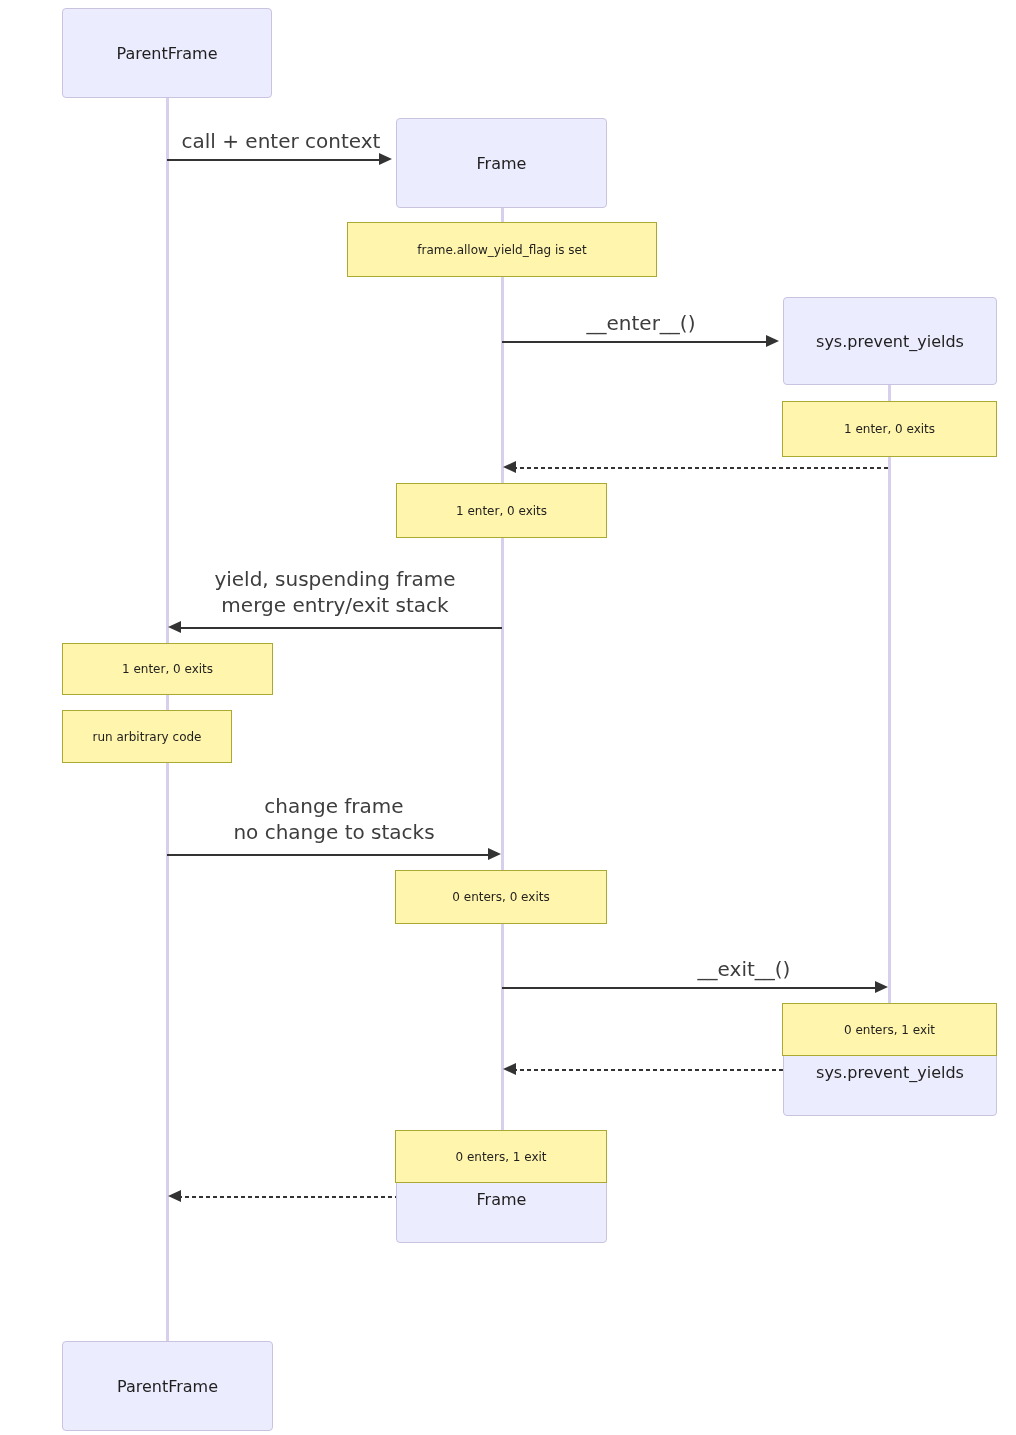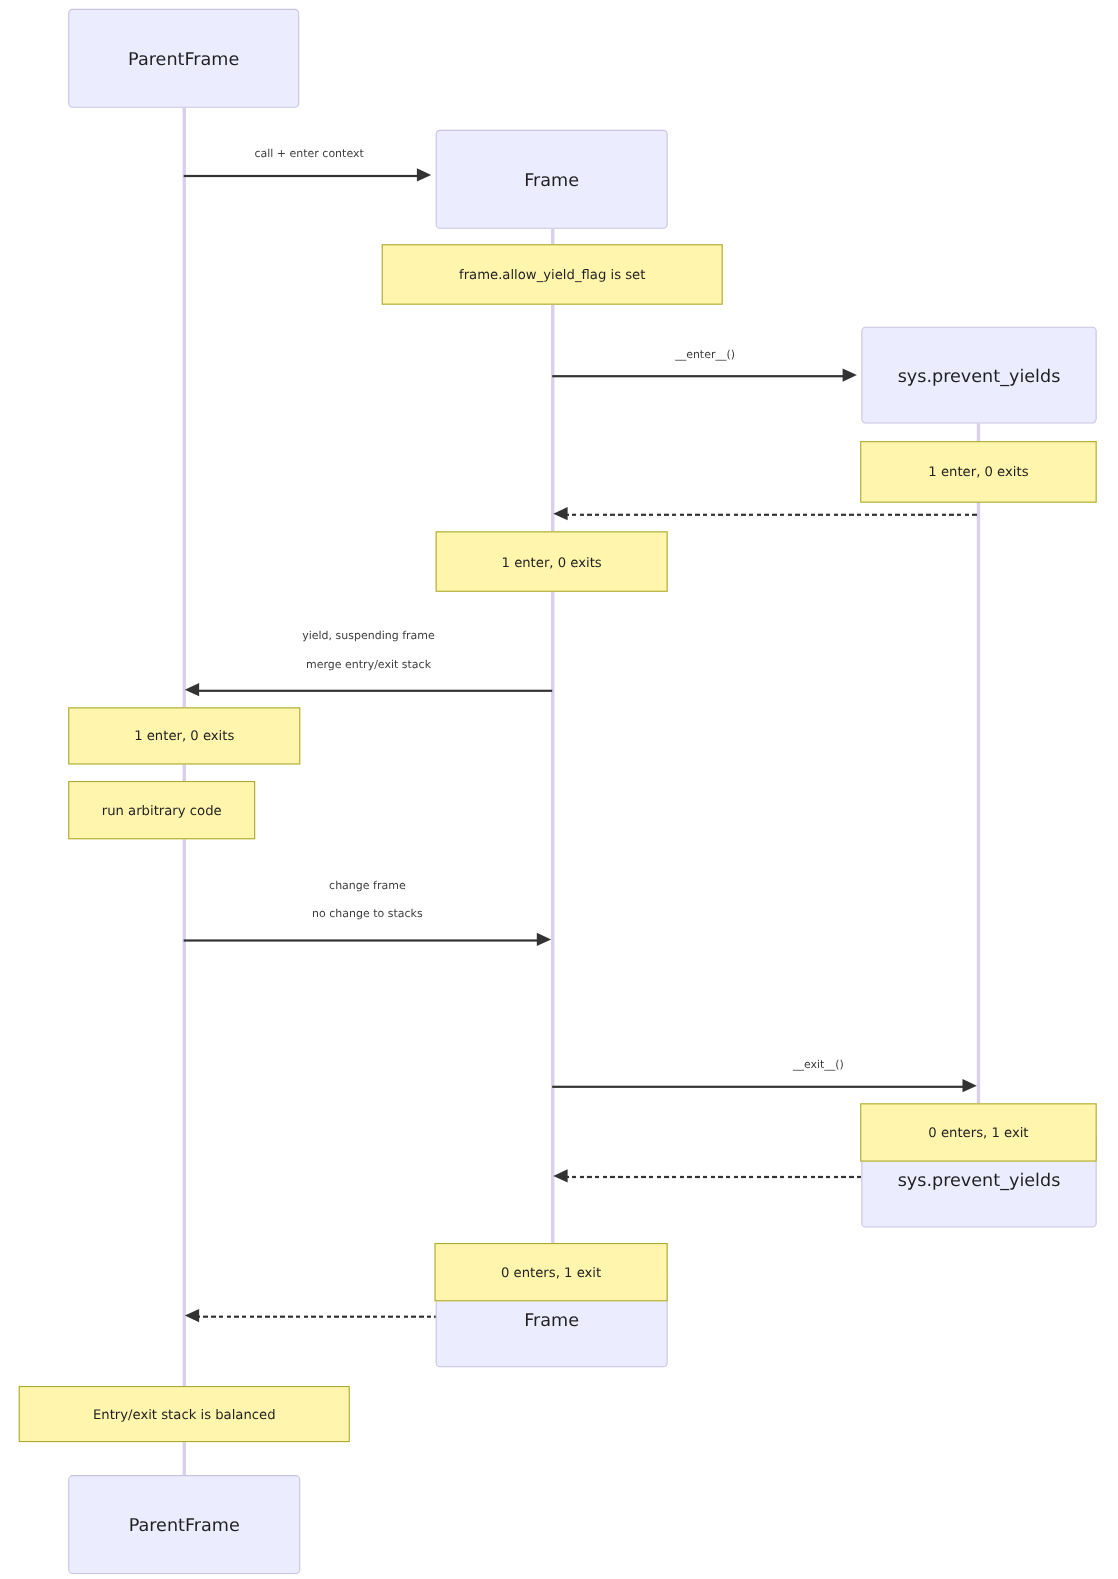--- a/index.html
+++ b/index.html
@@ -12,21 +12,21 @@
     overflow: hidden;
     font-family: "DejaVu Sans", "Liberation Sans", sans-serif;
   }
   .lifeline { position: absolute; width: 3px; }
   .msg-line { position: absolute; height: 2px; }
   .arrowhead { position: absolute; width: 0; height: 0; }
   .msg-label {
     position: absolute;
     transform: translateX(-50%);
     text-align: center;
-    font-size: 10px;
+    font-size: 20px;
     line-height: 26px;
     white-space: pre-line;
   }
   .actor-box {
     position: absolute;
     border: 1px solid;
     border-radius: 4px;
     display: flex;
     align-items: center;
     justify-content: center;
@@ -75,16 +75,16 @@
     <div class="actor-box" style="left: 62px; top: 1341px; width: 211px; height: 90px; background: rgb(236, 236, 255); border-color: rgb(201, 195, 223); color: rgb(31, 31, 31);">ParentFrame</div>
     <div class="actor-box" style="left: 396px; top: 118px; width: 211px; height: 90px; background: rgb(236, 236, 255); border-color: rgb(201, 195, 223); color: rgb(31, 31, 31);">Frame</div>
     <div class="actor-box" style="left: 396px; top: 1155px; width: 211px; height: 88px; background: rgb(236, 236, 255); border-color: rgb(201, 195, 223); color: rgb(31, 31, 31);">Frame</div>
     <div class="actor-box" style="left: 783px; top: 297px; width: 214px; height: 88px; background: rgb(236, 236, 255); border-color: rgb(201, 195, 223); color: rgb(31, 31, 31);">sys.prevent_yields</div>
     <div class="actor-box" style="left: 783px; top: 1028px; width: 214px; height: 88px; background: rgb(236, 236, 255); border-color: rgb(201, 195, 223); color: rgb(31, 31, 31);">sys.prevent_yields</div>
     <div class="note" style="left: 347px; top: 222px; width: 310px; height: 55px; background: rgb(255, 245, 173); border-color: rgb(170, 170, 51); color: rgb(31, 31, 31);">frame.allow_yield_flag is set</div>
     <div class="note" style="left: 782px; top: 401px; width: 215px; height: 56px; background: rgb(255, 245, 173); border-color: rgb(170, 170, 51); color: rgb(31, 31, 31);">1 enter, 0 exits</div>
     <div class="note" style="left: 396px; top: 483px; width: 211px; height: 55px; background: rgb(255, 245, 173); border-color: rgb(170, 170, 51); color: rgb(31, 31, 31);">1 enter, 0 exits</div>
     <div class="note" style="left: 62px; top: 643px; width: 211px; height: 52px; background: rgb(255, 245, 173); border-color: rgb(170, 170, 51); color: rgb(31, 31, 31);">1 enter, 0 exits</div>
     <div class="note" style="left: 62px; top: 710px; width: 170px; height: 53px; background: rgb(255, 245, 173); border-color: rgb(170, 170, 51); color: rgb(31, 31, 31);">run arbitrary code</div>
+    <div class="note" style="left: 395px; top: 870px; width: 212px; height: 54px; background: rgb(255, 245, 173); border-color: rgb(170, 170, 51); color: rgb(31, 31, 31);">0 enters, 0 exits</div>
     <div class="note" style="left: 782px; top: 1003px; width: 215px; height: 53px; background: rgb(255, 245, 173); border-color: rgb(170, 170, 51); color: rgb(31, 31, 31);">0 enters, 1 exit</div>
     <div class="note" style="left: 395px; top: 1130px; width: 212px; height: 53px; background: rgb(255, 245, 173); border-color: rgb(170, 170, 51); color: rgb(31, 31, 31);">0 enters, 1 exit</div>
-    <div class="note" style="left: 17px; top: 1260px; width: 301px; height: 51px; background: rgb(255, 245, 173); border-color: rgb(170, 170, 51); color: rgb(31, 31, 31);">Entry/exit stack is balanced</div>
   </div>
 
 </body></html>

